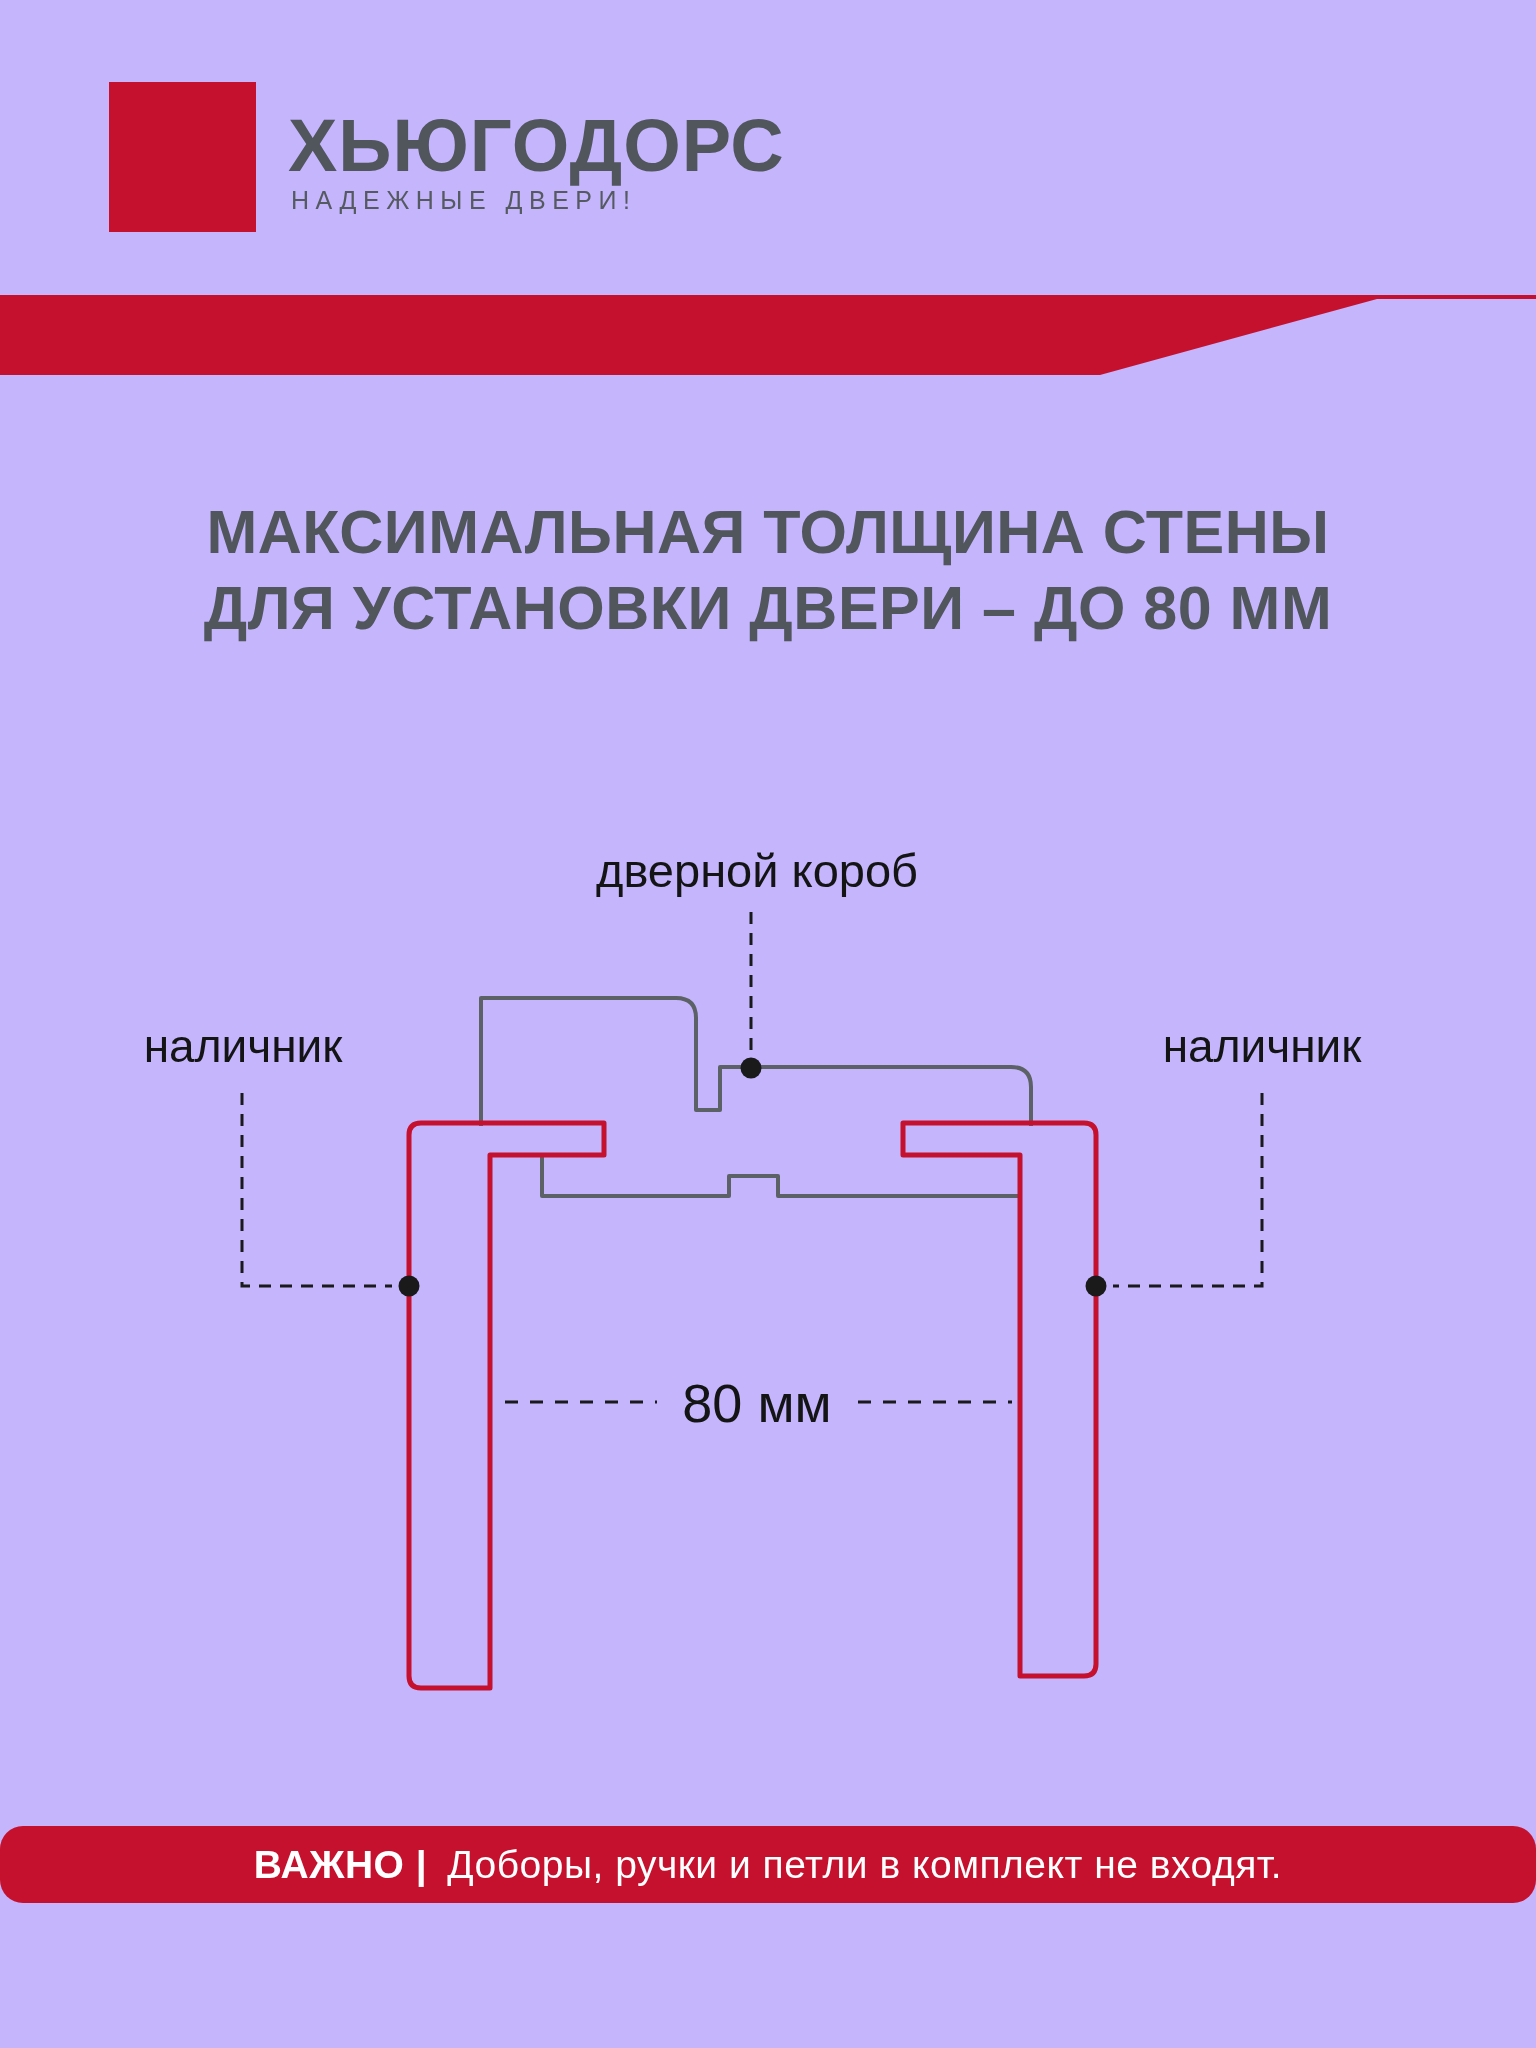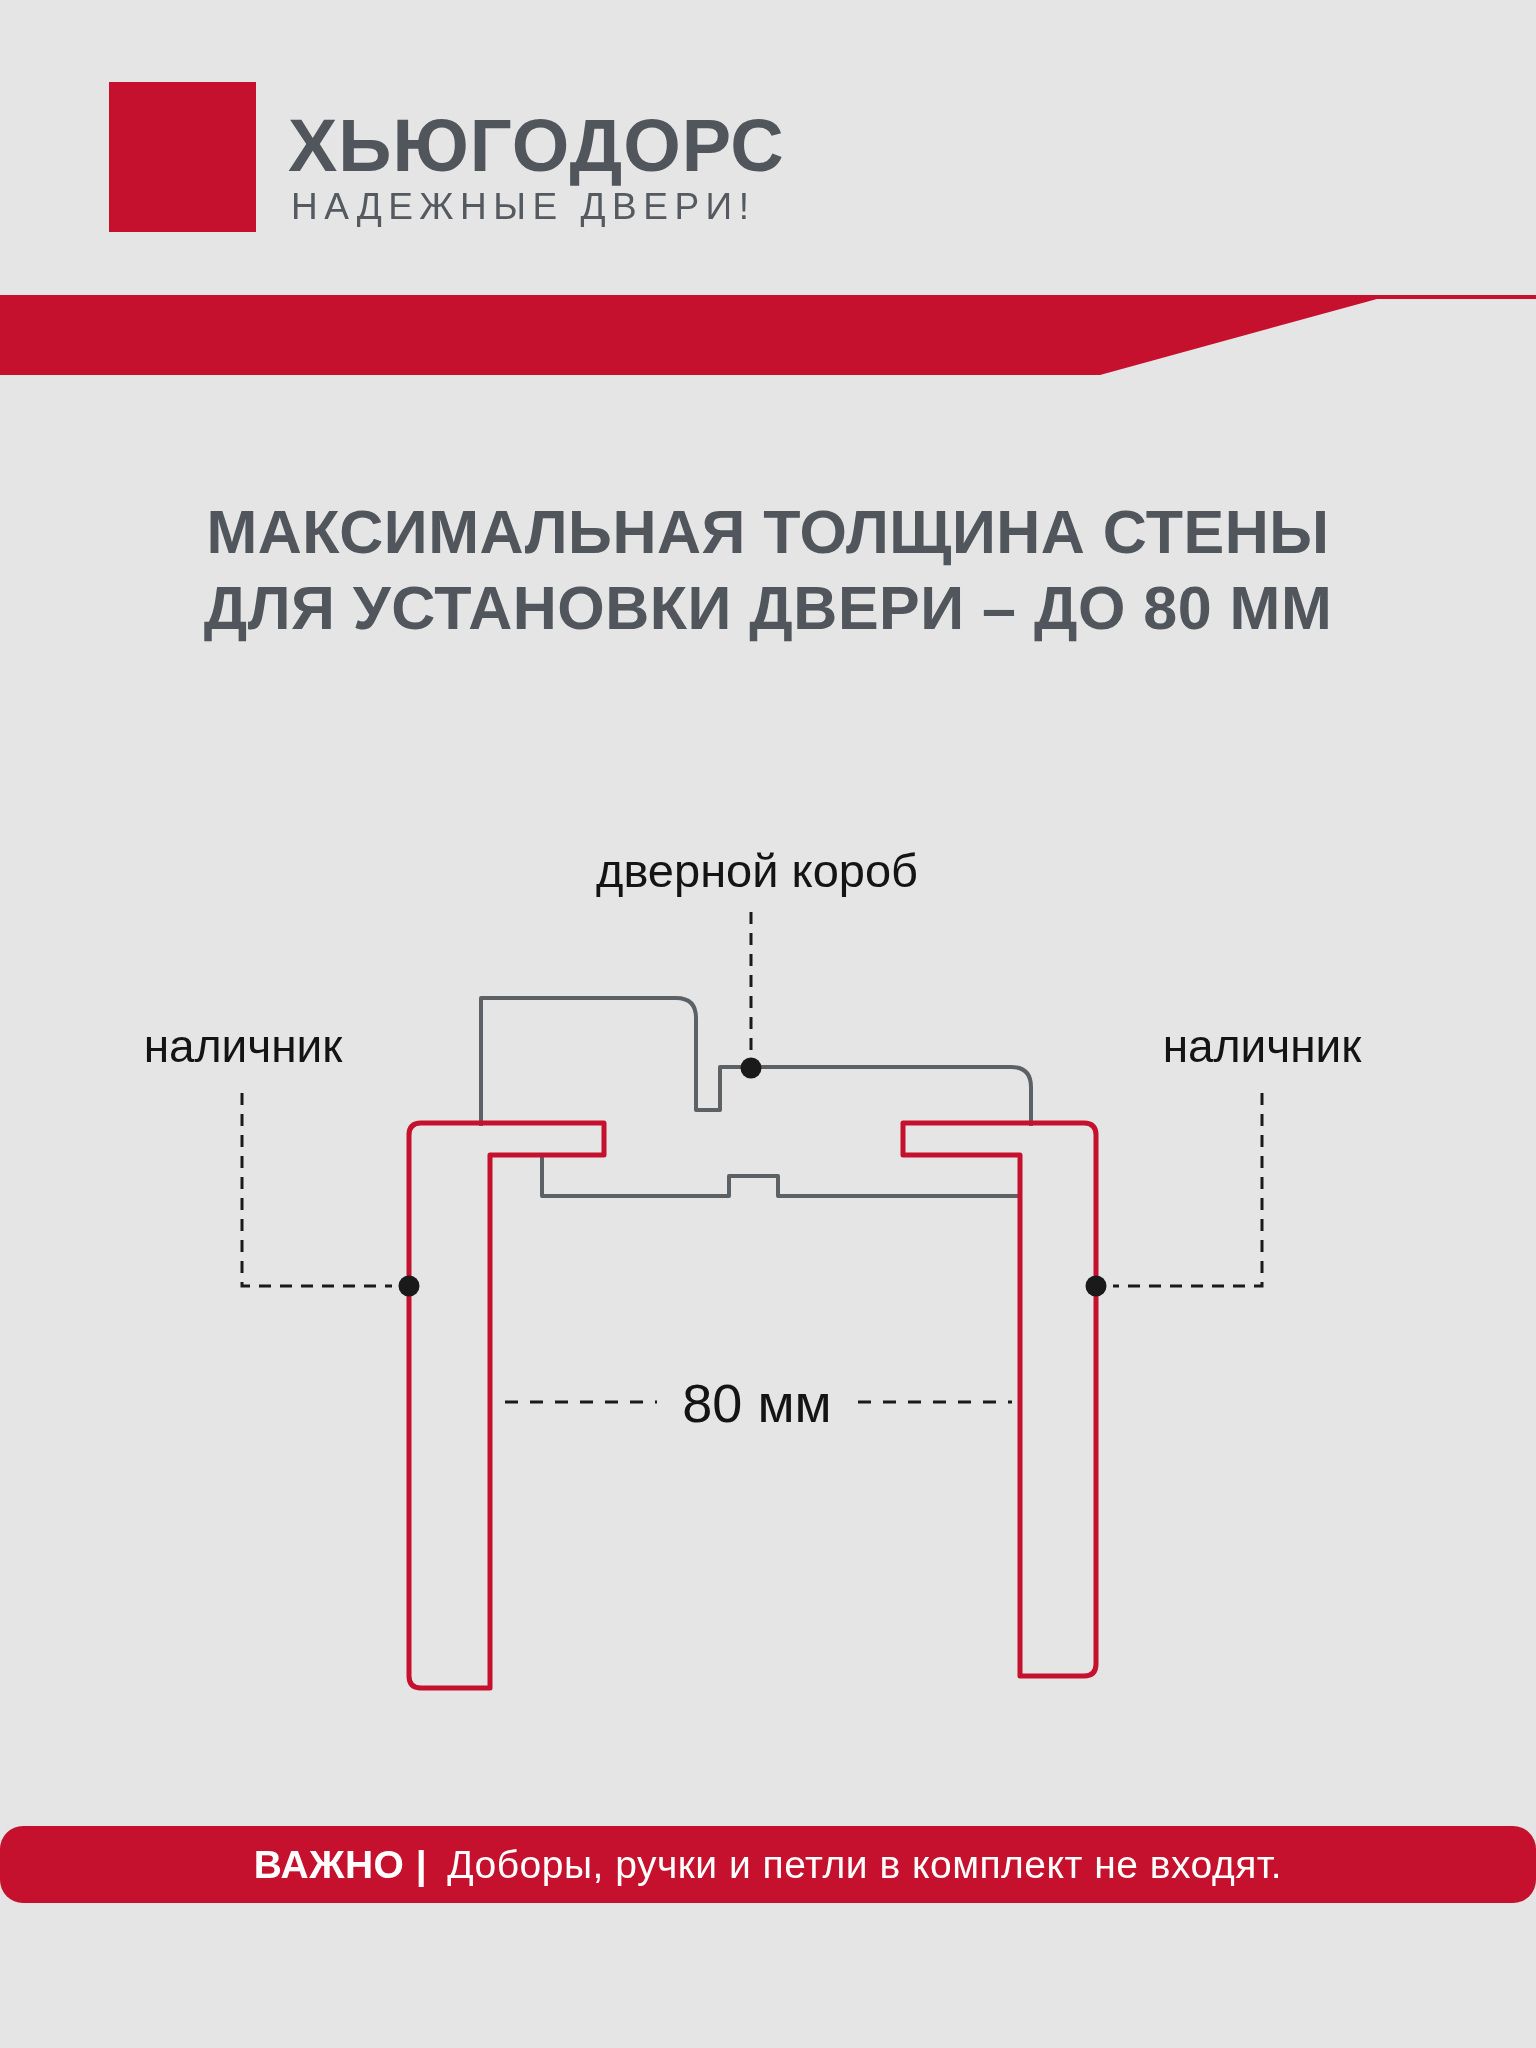--- a/index.html
+++ b/index.html
@@ -1,36 +1,36 @@
 <!DOCTYPE html>
 <html><head>
 <meta charset="utf-8">
 <style>
   html,body{margin:0;padding:0;background:#ffffff;}
   #canvas{
     position:relative;
     width:1536px;height:2048px;
     margin:0 auto;
-    background:#e5e5e5;
+    background:#c4b5fd;
     overflow:hidden;
     font-family:"Liberation Sans", sans-serif;
   }
   
   .logo-mark{
     position:absolute;left:109px;top:82px;width:147px;height:150px;
     background:var(--brand-red,#C6112E);
   }
   .brand-name{
     position:absolute;left:288px;top:103px;
     font-size:74px;font-weight:bold;letter-spacing:1px;
     color:#51565C;white-space:nowrap;
   }
   .brand-tagline{
     position:absolute;left:291px;top:186px;
-    font-size:37px;font-weight:400;letter-spacing:6.5px;
+    font-size:25px;font-weight:400;letter-spacing:6.5px;
     color:#555A60;white-space:nowrap;
   }
   
   .page-title{
     position:absolute;left:0;top:494px;width:1536px;
     text-align:center;
     font-size:61px;font-weight:bold;line-height:76px;
     color:#51565C;letter-spacing:0.5px;
   }
   

